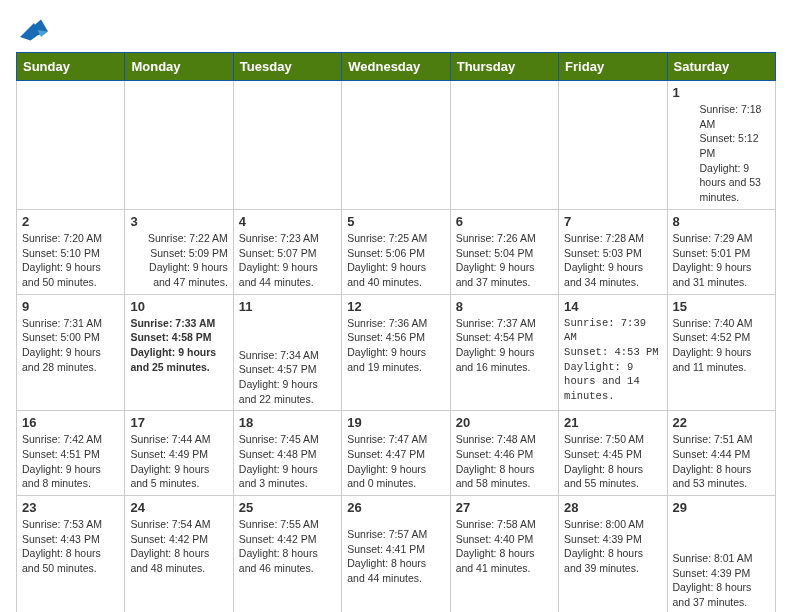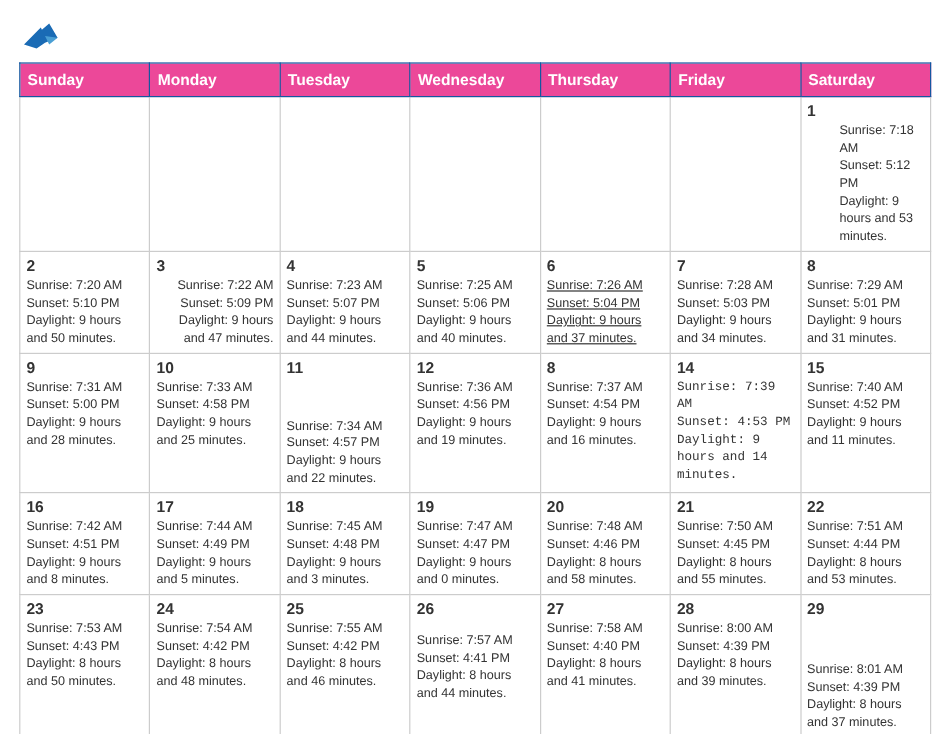--- a/index.html
+++ b/index.html
@@ -43,21 +43,21 @@
     .subtitle {
       font-size: 14px;
       color: #555;
     }
     .calendar {
       width: 100%;
       border-collapse: collapse;
       border: 1px solid #ccc;
     }
     .calendar th {
-      background-color: #ec4899;
+      background-color: #4d7c0f;
       color: #fff;
       text-align: left;
       padding: 6px 6px;
       font-size: 13px;
       font-weight: bold;
       border: 1px solid #1557a0;
     }
     .calendar td {
       border: 1px solid #ccc;
       vertical-align: top;
@@ -154,21 +154,21 @@
 Daylight: 9 hours and 44 minutes.</div>
         </td>
         <td>
           <span class="day-num">5</span>
           <div class="day-info" style="white-space: pre-line;">Sunrise: 7:25 AM
 Sunset: 5:06 PM
 Daylight: 9 hours and 40 minutes.</div>
         </td>
         <td>
           <span class="day-num">6</span>
-          <div class="day-info" style="white-space: pre-line; text-decoration: underline;">Sunrise: 7:26 AM
+          <div class="day-info" style="white-space: pre-line;">Sunrise: 7:26 AM
 Sunset: 5:04 PM
 Daylight: 9 hours and 37 minutes.</div>
         </td>
         <td>
           <span class="day-num">7</span>
           <div class="day-info" style="white-space: pre-line;">Sunrise: 7:28 AM
 Sunset: 5:03 PM
 Daylight: 9 hours and 34 minutes.</div>
         </td>
         <td>
@@ -180,21 +180,21 @@
       </tr>
       <tr>
         <td>
           <span class="day-num">9</span>
           <div class="day-info" style="white-space: pre-line;">Sunrise: 7:31 AM
 Sunset: 5:00 PM
 Daylight: 9 hours and 28 minutes.</div>
         </td>
         <td>
           <span class="day-num">10</span>
-          <div class="day-info" style="white-space: pre-line;">Sunrise: 7:33 AM
+          <div class="day-info" style="white-space: pre-line; font-weight: bold;">Sunrise: 7:33 AM
 Sunset: 4:58 PM
 Daylight: 9 hours and 25 minutes.</div>
         </td>
         <td>
           <span class="day-num">11</span>
           <div class="day-info" style="white-space: pre-line; margin-top: 34px;">Sunrise: 7:34 AM
 Sunset: 4:57 PM
 Daylight: 9 hours and 22 minutes.</div>
         </td>
         <td>

